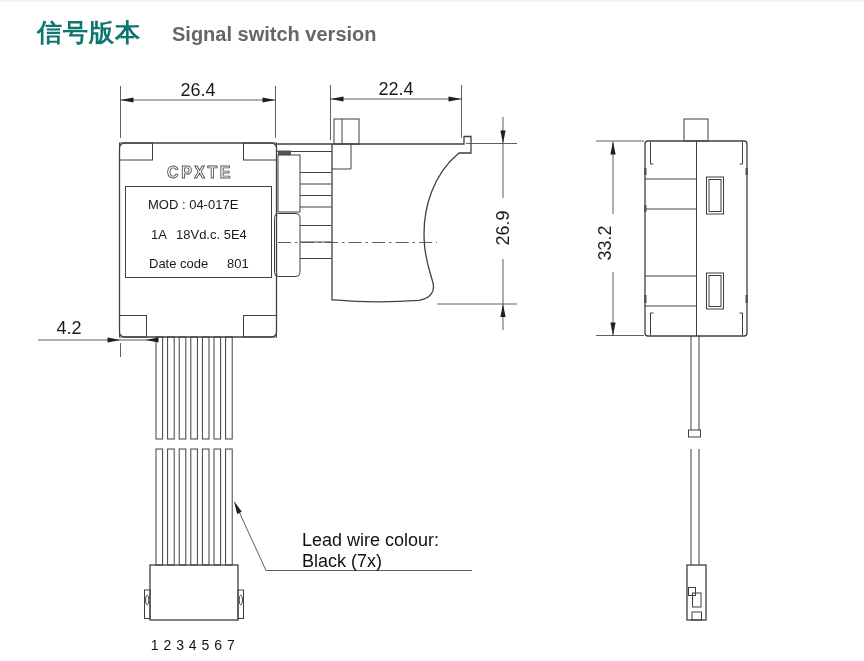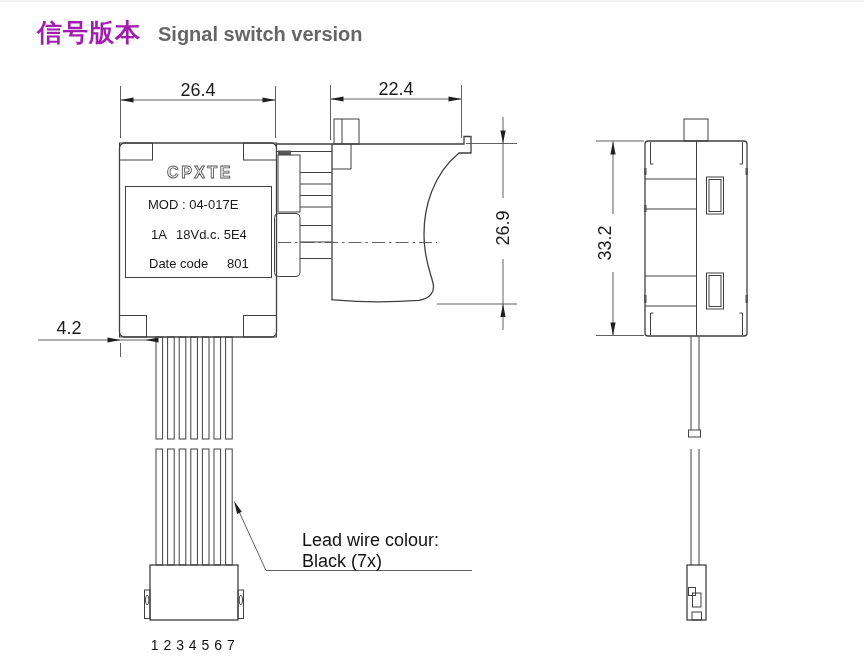--- a/index.html
+++ b/index.html
@@ -1,20 +1,20 @@
 <!DOCTYPE html>
 <html><head>
 <meta charset="utf-8">
 <style>
   html,body{margin:0;padding:0;background:#fff;}
   #canvas{position:relative;width:864px;height:661px;background:#ffffff;overflow:hidden;
           font-family:"Liberation Sans",sans-serif;border-top:2px solid #f2f2f2;}
   #title-row{position:absolute;left:37px;top:14px;display:flex;align-items:baseline;}
-  #title-zh{font-size:25px;color:#a21caf;font-weight:600;letter-spacing:1px;}
-  #title-en{font-size:20px;color:#666;font-weight:600;margin-left:17px;}
+  #title-zh{font-size:25px;color:#0f766e;font-weight:600;letter-spacing:1px;}
+  #title-en{font-size:20px;color:#666;font-weight:600;margin-left:31px;}
   svg{position:absolute;left:0;top:0;}
   .ln{stroke:#404040;stroke-width:1;fill:none;}
   .ln2{stroke:#404040;stroke-width:1.3;fill:none;}
   .dim{stroke:#4f4f4f;stroke-width:0.9;fill:none;}
   .arr{fill:#1f1f1f;stroke:none;}
   .dtx{font-size:18px;fill:#1a1a1a;}
   .ltx{font-size:13px;fill:#1a1a1a;}
   .ntx{font-size:18px;fill:#111;}
   .brand{font-size:16px;font-weight:bold;fill:#fff;stroke:#555;stroke-width:0.9;letter-spacing:2.5px;}
   .pins{font-size:14px;fill:#111;letter-spacing:0.5px;}

